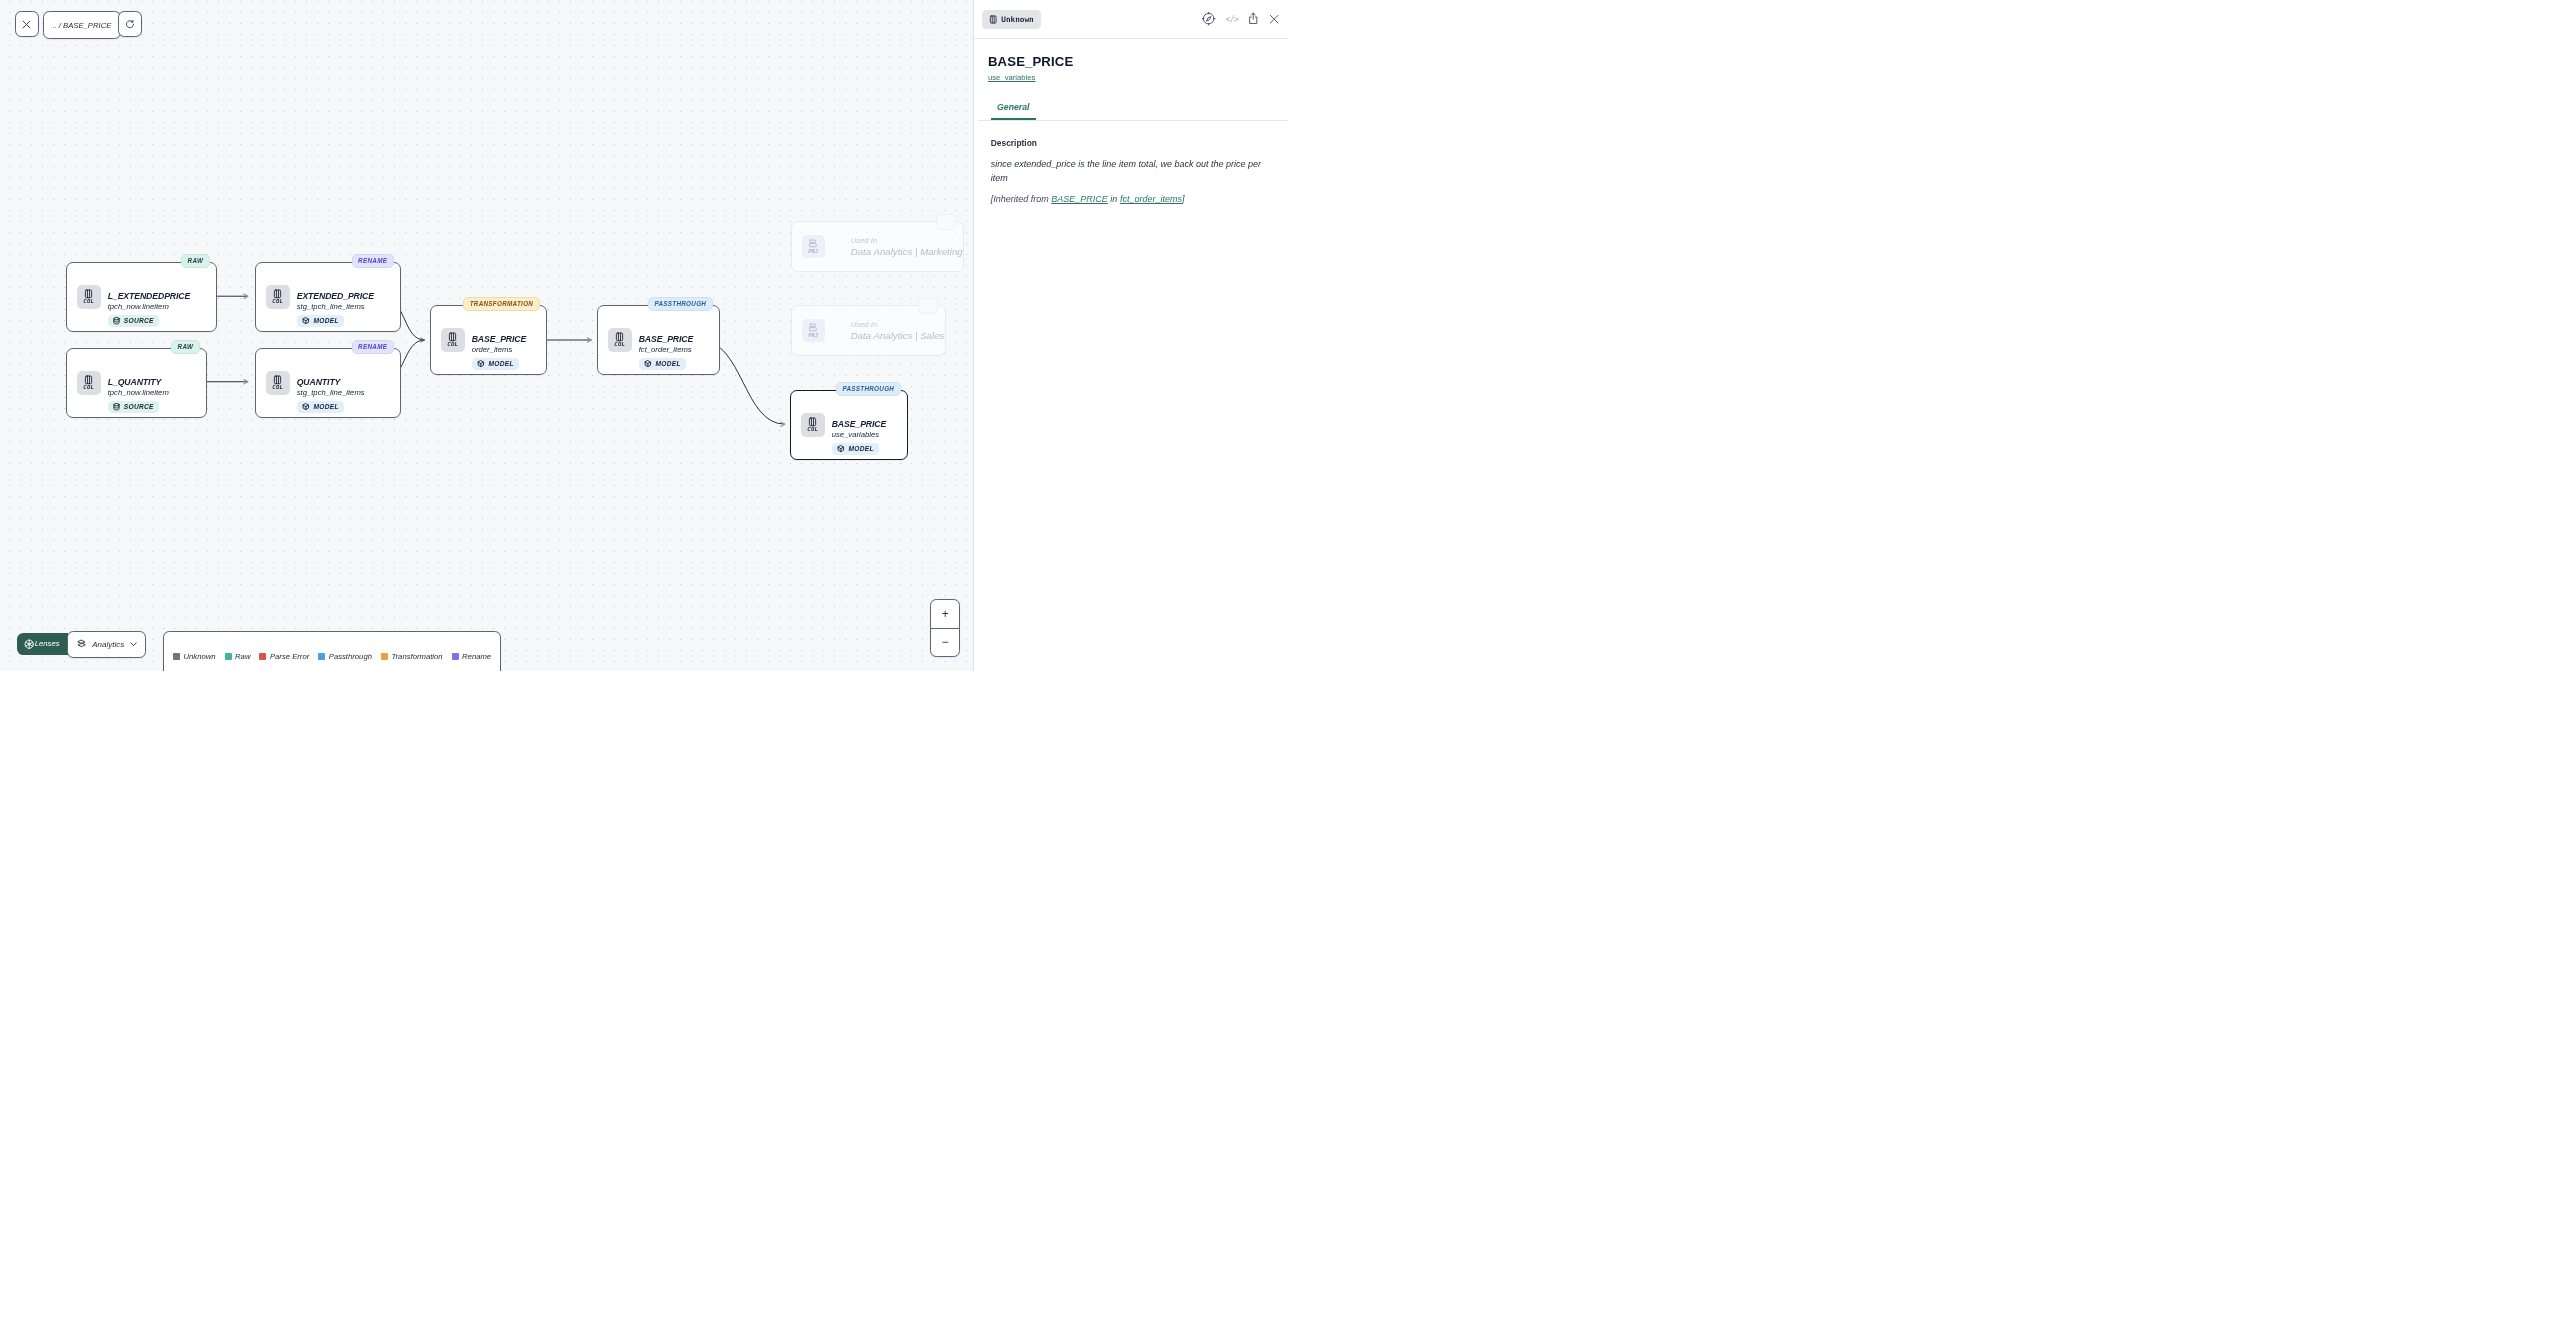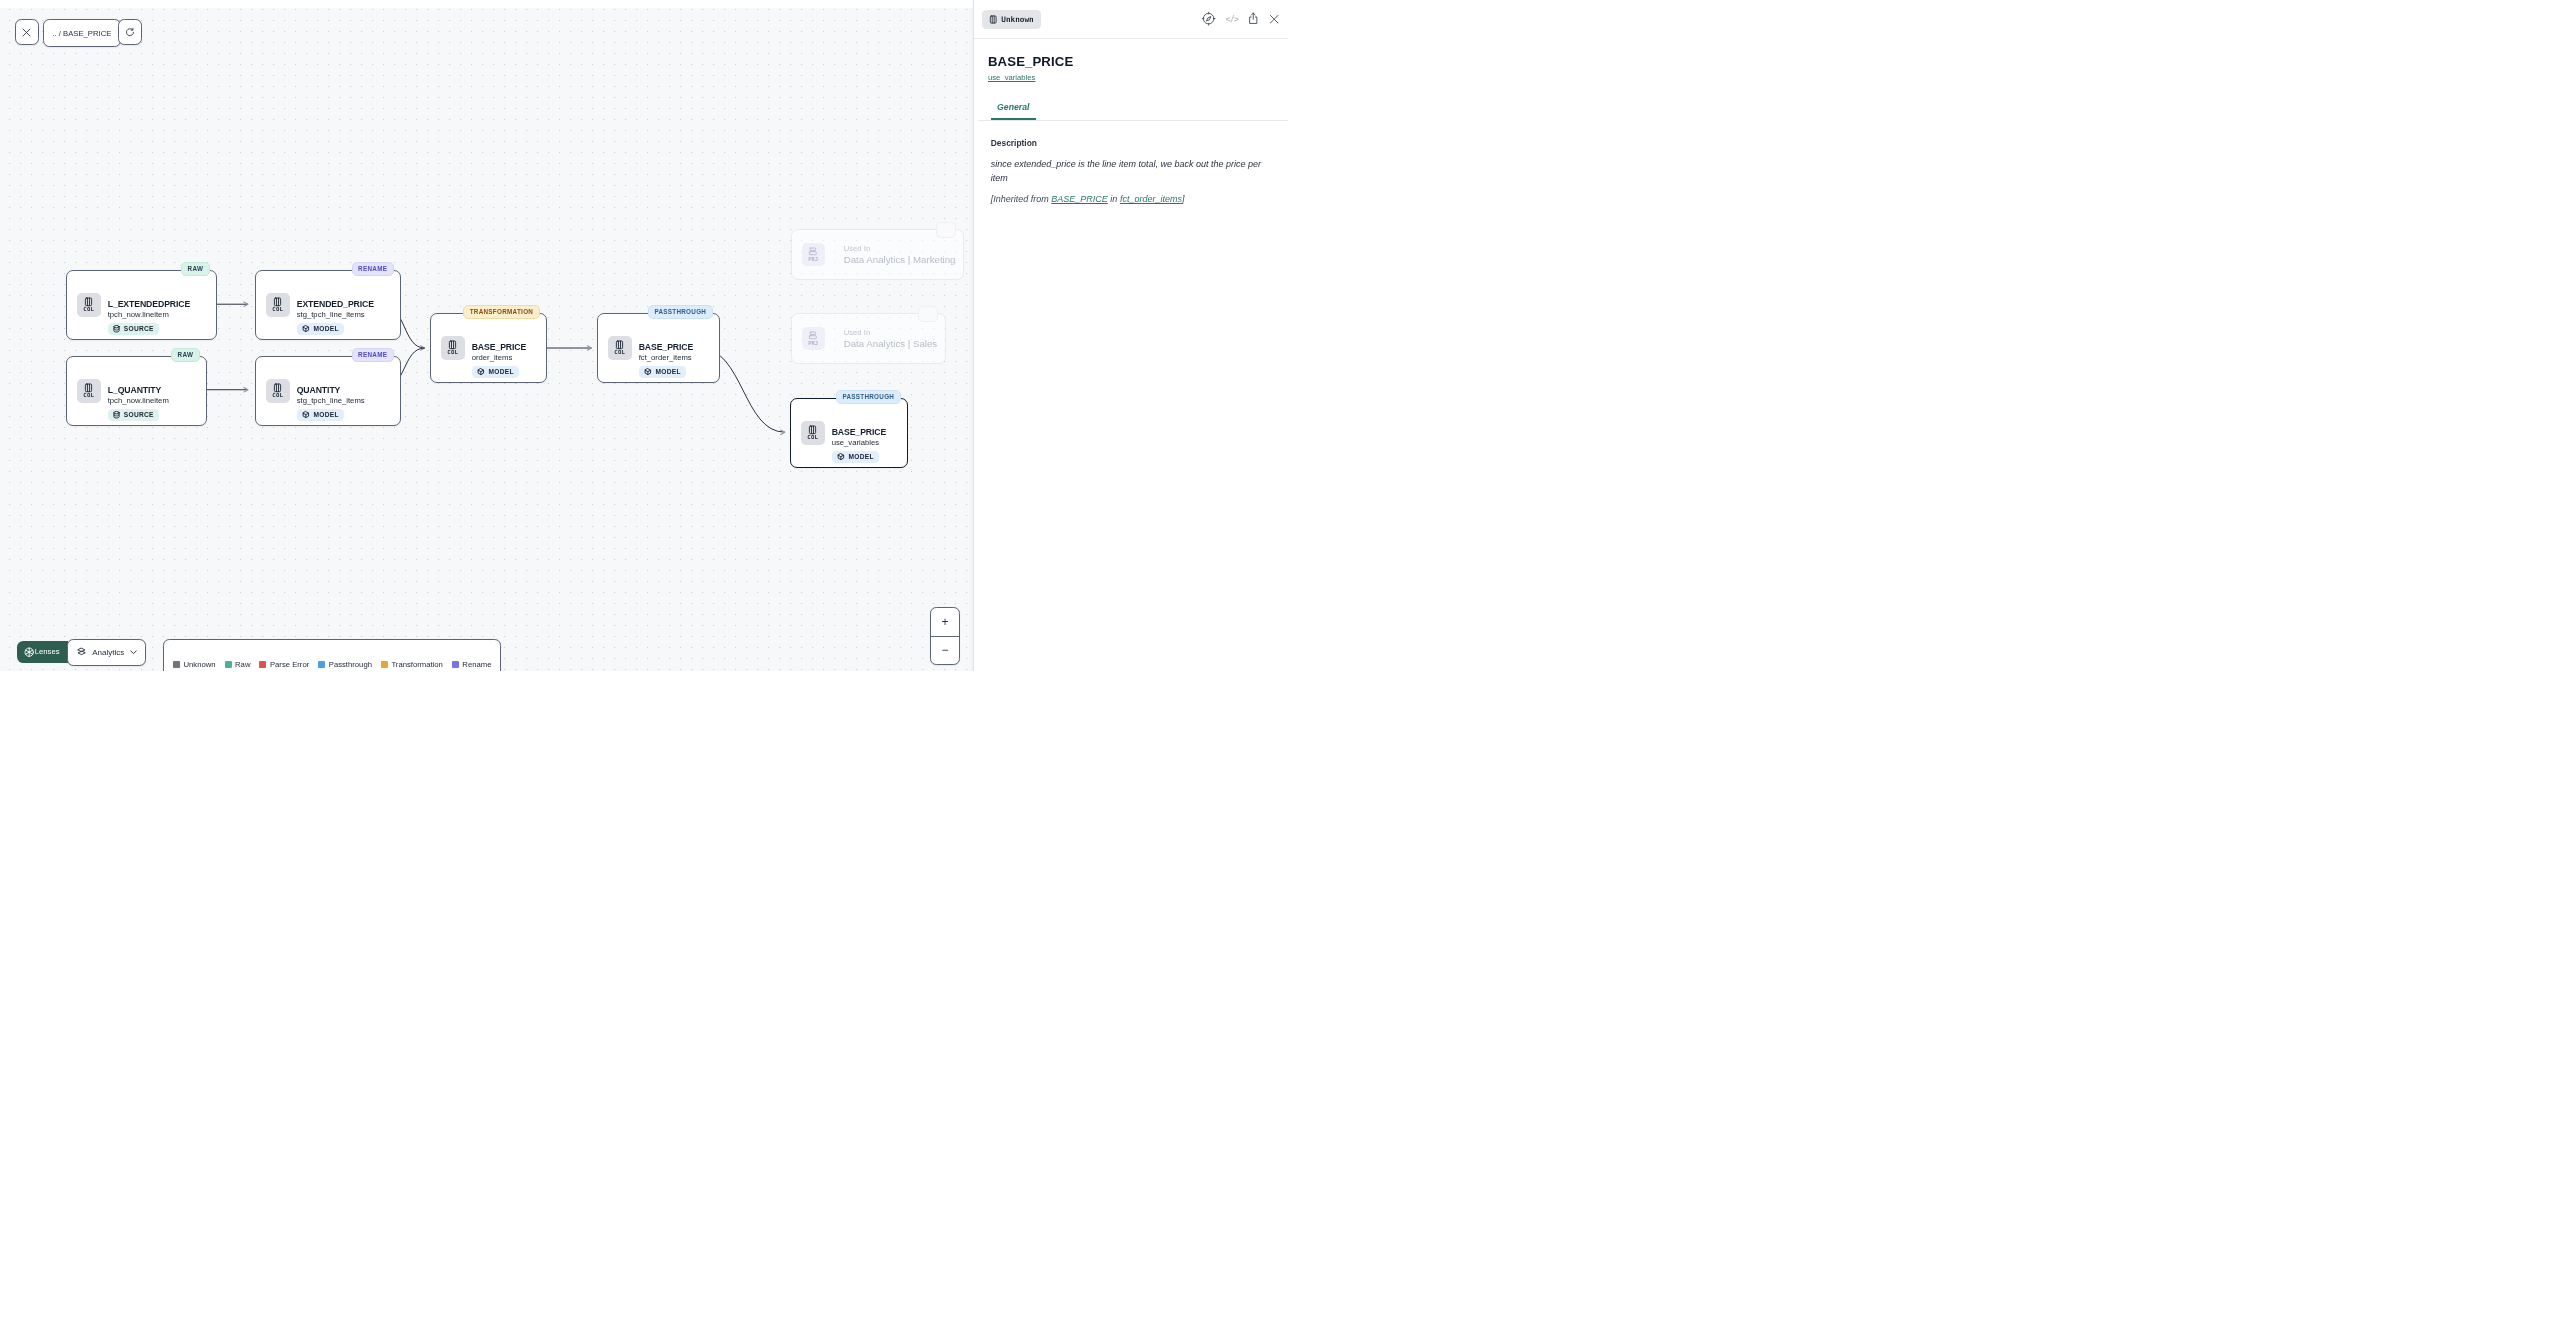--- a/index.html
+++ b/index.html
@@ -1,23 +1,23 @@
 <!DOCTYPE html>
 <html style="font-size:11px"><head>
 <meta charset="utf-8">
 <style>
   html,body{margin:0;padding:0;}
   body{width:1288px;height:671px;overflow:hidden;font-family:"Liberation Sans","DejaVu Sans",sans-serif;
        -webkit-font-smoothing:antialiased;color:#18212f;}
   .app{position:relative;width:1288px;height:671px;background:#fff;}
 
   
-  .canvas{position:absolute;left:0;top:8px;width:973px;height:671px;background:#f7f8fa;
+  .canvas{position:absolute;left:0;top:0;width:973px;height:671px;background:#f7f8fa;
           background-image:radial-gradient(circle,#c3c6cc 0.7px,transparent 0.8px);
-          background-size:11px 11px;background-position:4.2px 7px;overflow:hidden;}
+          background-size:11px 11px;background-position:4.2px 7px;overflow:hidden;font-style:italic;}
   svg.edges{position:absolute;left:0;top:0;z-index:1;}
 
   
   .tbtn{position:absolute;background:#fff;border:0.8px solid #5c6575;border-radius:6.3px;
         display:flex;align-items:center;justify-content:center;box-shadow:0 0.7px 1.4px rgba(20,30,50,.07);
         z-index:6;color:#2a3342;}
   .breadcrumb{font-size:7.7px;color:#1f2736;padding:0 8.4px;}
 
   
   .node{position:absolute;z-index:3;background:#fff;border:0.8px solid #5c6575;border-radius:7px;
@@ -36,21 +36,21 @@
   .ntext{display:flex;flex-direction:column;align-items:flex-start;gap:1.4px;min-width:0;}
   .ntitle{font-size:8.7px;font-weight:bold;letter-spacing:-0.1px;white-space:nowrap;color:#15202f;margin-top:24px;}
   .nsub{font-size:7.7px;color:#222b3a;white-space:nowrap;}
   .pill{margin-top:2.1px;display:flex;align-items:center;gap:3.5px;font-size:6.6px;font-weight:bold;
         letter-spacing:0.3px;padding:2.1px 5.6px;border-radius:4.2px;color:#18212f;line-height:1.3;}
   .pill-source{background:#ddf2ec;}
   .pill-model{background:#e1effc;}
 
   
   .ghost{position:absolute;z-index:2;background:rgba(255,255,255,.55);border:0.7px solid #e9eaef;
-         border-radius:7px;display:flex;align-items:center;gap:19px;padding:0 9.7px;}
+         border-radius:7px;display:flex;align-items:center;gap:26px;padding:0 9.7px;}
   .ghost .gicon{width:23px;height:23px;border-radius:4.9px;background:#efeff9;flex:0 0 auto;
          display:flex;flex-direction:column;align-items:center;justify-content:center;gap:0.7px;color:#b5b8d0;}
   .ghost .glabel{font-family:"DejaVu Sans Mono",monospace;font-size:5.6px;font-weight:bold;color:#b0b4c9;line-height:1;}
   .gtext{display:flex;flex-direction:column;gap:1.4px;}
   .gused{font-size:7.7px;color:#c3c6cf;}
   .gname{font-size:9.7px;color:#b9bcc7;white-space:nowrap;}
   .ghost-tag{position:absolute;top:-7.7px;right:7px;width:18px;height:13.2px;border-radius:4.9px;
              background:#fafafc;border:0.7px solid #eff0f4;}
 
   

